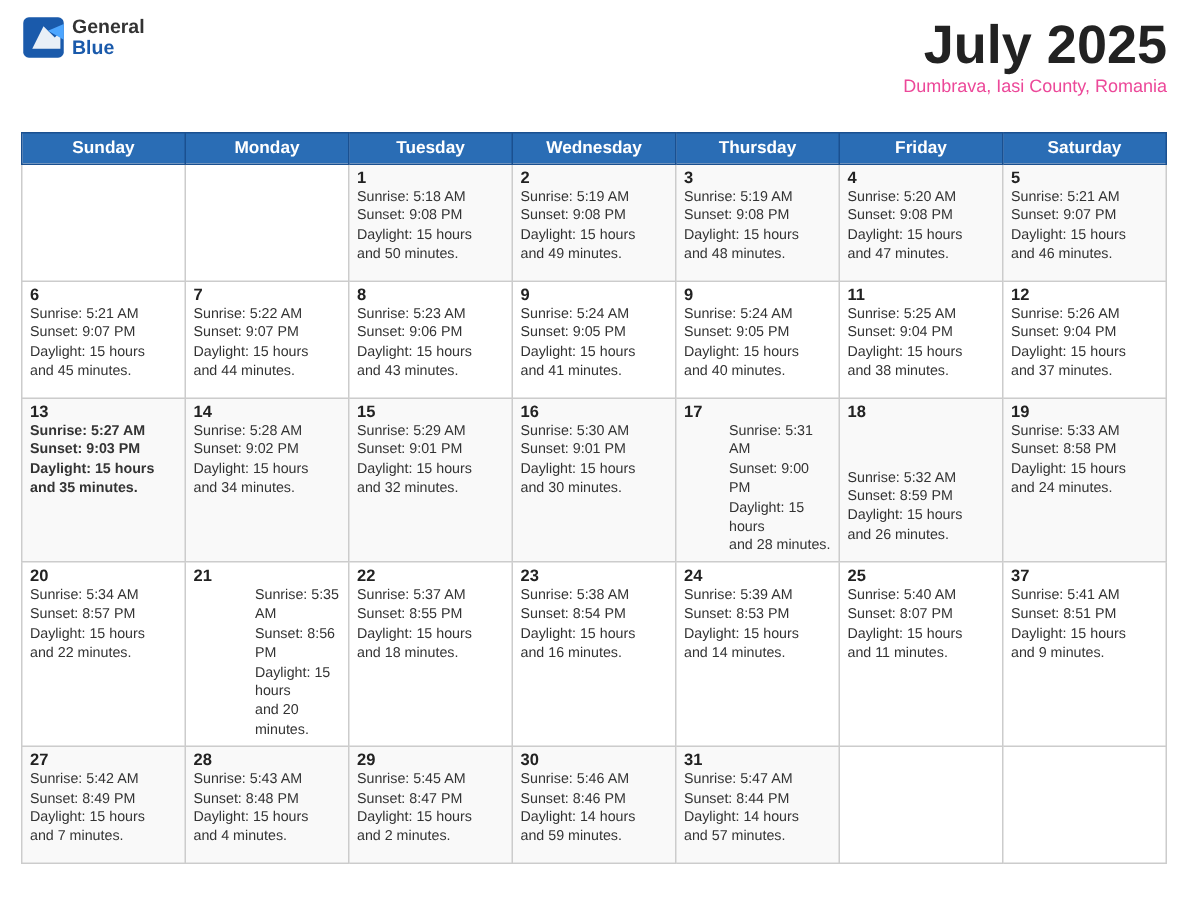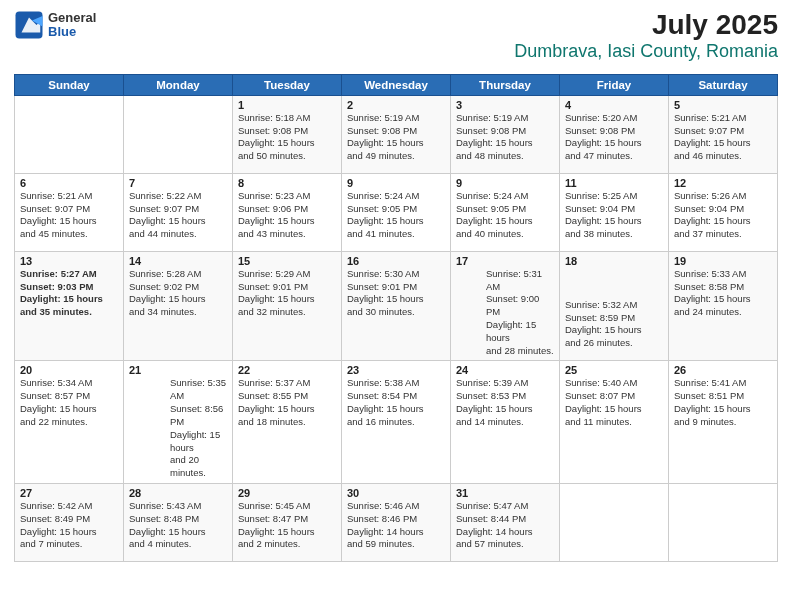--- a/index.html
+++ b/index.html
@@ -13,21 +13,21 @@
     .page {
       width: 792px;
       height: 612px;
       background: #fff;
       padding: 10px 14px 10px 14px;
     }
     .header {
       display: flex;
       justify-content: space-between;
       align-items: flex-start;
-      margin-bottom: 12px;
+      margin-bottom: 24px;
       gap: 36px;
     }
     .logo {
       display: flex;
       align-items: center;
     }
     .logo-text {
       display: flex;
       flex-direction: column;
       font-size: 13px;
@@ -38,28 +38,28 @@
     .logo-blue { color: #1a5aab; }
     .logo-icon {
       width: 30px;
       height: 30px;
       margin-right: 4px;
     }
     .title-block {
       text-align: right;
     }
     .month-title {
-      font-size: 28px;
+      font-size: 36px;
       font-weight: bold;
       color: #222;
       line-height: 1.1;
     }
     .location {
-      font-size: 18px;
-      color: #0f766e;
+      font-size: 12px;
+      color: #ec4899;
     }
     .calendar {
       width: 100%;
       border-collapse: collapse;
       table-layout: fixed;
     }
     .calendar th {
       background: #2a6db5;
       color: #fff;
       font-size: 11.5px;
@@ -310,21 +310,21 @@
 and 14 minutes.</div>
           </td>
           <td>
             <span class="day-num">25</span>
             <div class="day-info" style="white-space: pre-line;">Sunrise: 5:40 AM
 Sunset: 8:07 PM
 Daylight: 15 hours
 and 11 minutes.</div>
           </td>
           <td>
-            <span class="day-num">26</span>
+            <span class="day-num">37</span>
             <div class="day-info" style="white-space: pre-line;">Sunrise: 5:41 AM
 Sunset: 8:51 PM
 Daylight: 15 hours
 and 9 minutes.</div>
           </td>
         </tr>
         <tr>
           <td>
             <span class="day-num">27</span>
             <div class="day-info" style="white-space: pre-line;">Sunrise: 5:42 AM

